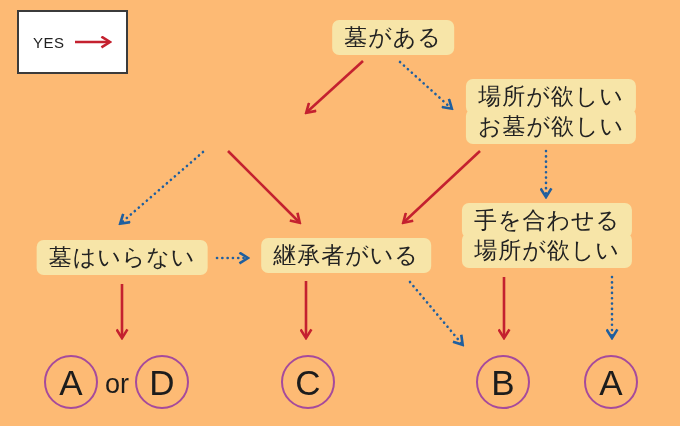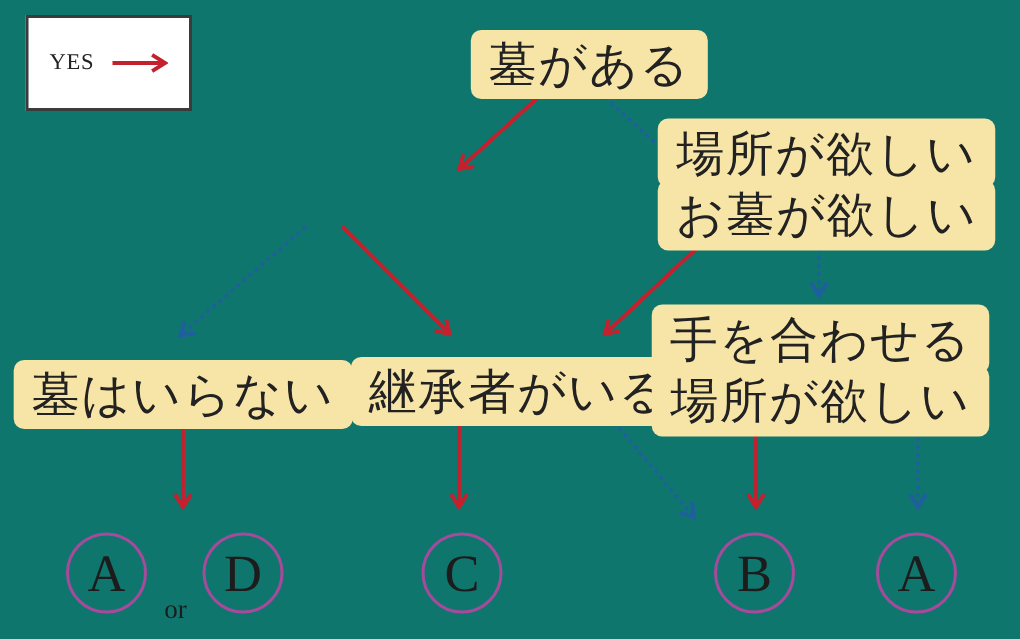--- a/index.html
+++ b/index.html
@@ -1,43 +1,43 @@
 <!DOCTYPE html>
 <html style="--yes: #c4212f; --no: #1f5f9f; --node-bg: #f7e5a8; --node-text: #222222; --circle: #a64a9c; --letter: #1c1c1c; --legend-border: #3b3b3b;"><head>
 <meta charset="utf-8">
 <style>
   :root{
     --yes:#c4212f; --no:#1f5f9f; --node-bg:#f7e5a8; --node-text:#222222;
     --circle:#a64a9c; --letter:#1c1c1c; --legend-border:#3b3b3b;
   }
   html,body{margin:0;padding:0;}
   body{font-family:"Liberation Sans","DejaVu Sans",sans-serif;background:#fff;}
-  .canvas{position:relative;width:680px;height:426px;background:#0f766e;overflow:hidden;font-family:Liberation Serif, serif;}
+  .canvas{position:relative;width:680px;height:426px;background:#fdba74;overflow:hidden;}
   .edges{position:absolute;left:0;top:0;width:680px;height:426px;}
   .edge{fill:none;}
   .edge.yes{stroke:var(--yes);stroke-width:2.6;}
   .edge.no{stroke:var(--no);stroke-width:2.6;stroke-dasharray:0.1 5.2;stroke-linecap:round;}
   .head-yes{fill:none;stroke:var(--yes);stroke-width:2.4;}
   .head-no{fill:none;stroke:var(--no);stroke-width:2.4;}
 
   .legend{position:absolute;left:17px;top:10px;width:111px;height:64px;border:2px solid var(--legend-border);
     background:#fff;display:flex;flex-direction:column;justify-content:center;gap:7px;padding-left:14px;box-sizing:border-box;}
   .legend-row{display:flex;align-items:center;gap:7px;}
   .legend-label{font-size:15px;color:#222;width:33px;letter-spacing:0.5px;}
 
   .node{position:absolute;transform:translateX(-50%);display:flex;flex-direction:column;align-items:center;}
-  .bar{background:var(--node-bg);color:var(--node-text);font-size:32px;line-height:1.26;
+  .bar{background:var(--node-bg);color:var(--node-text);font-size:23px;line-height:1.26;
     padding:3px 12px;border-radius:7px;white-space:nowrap;letter-spacing:1px;}
   .bar + .bar{margin-top:-5px;}
 
   .result{position:absolute;top:355px;transform:translateX(-50%);width:54px;height:54px;
     border:2px solid var(--circle);border-radius:50%;box-sizing:border-box;
     display:flex;align-items:center;justify-content:center;}
   .result span{font-size:35px;color:var(--letter);line-height:1;}
-  .or{position:absolute;top:369px;transform:translateX(-50%);font-size:18px;color:var(--letter);margin-top:27px;}
+  .or{position:absolute;top:369px;transform:translateX(-50%);font-size:27px;color:var(--letter);}
 </style>
 </head>
 <body>
 
 <div class="canvas">
 
   <svg class="edges" width="680" height="426" xmlns="http://www.w3.org/2000/svg">
     <defs>
       <marker id="head-yes" viewBox="0 0 12 12" markerWidth="13" markerHeight="13" refX="9" refY="6" orient="auto" markerUnits="userSpaceOnUse">
         <path class="head-yes" d="M2,1 L10,6 L2,11"></path>

